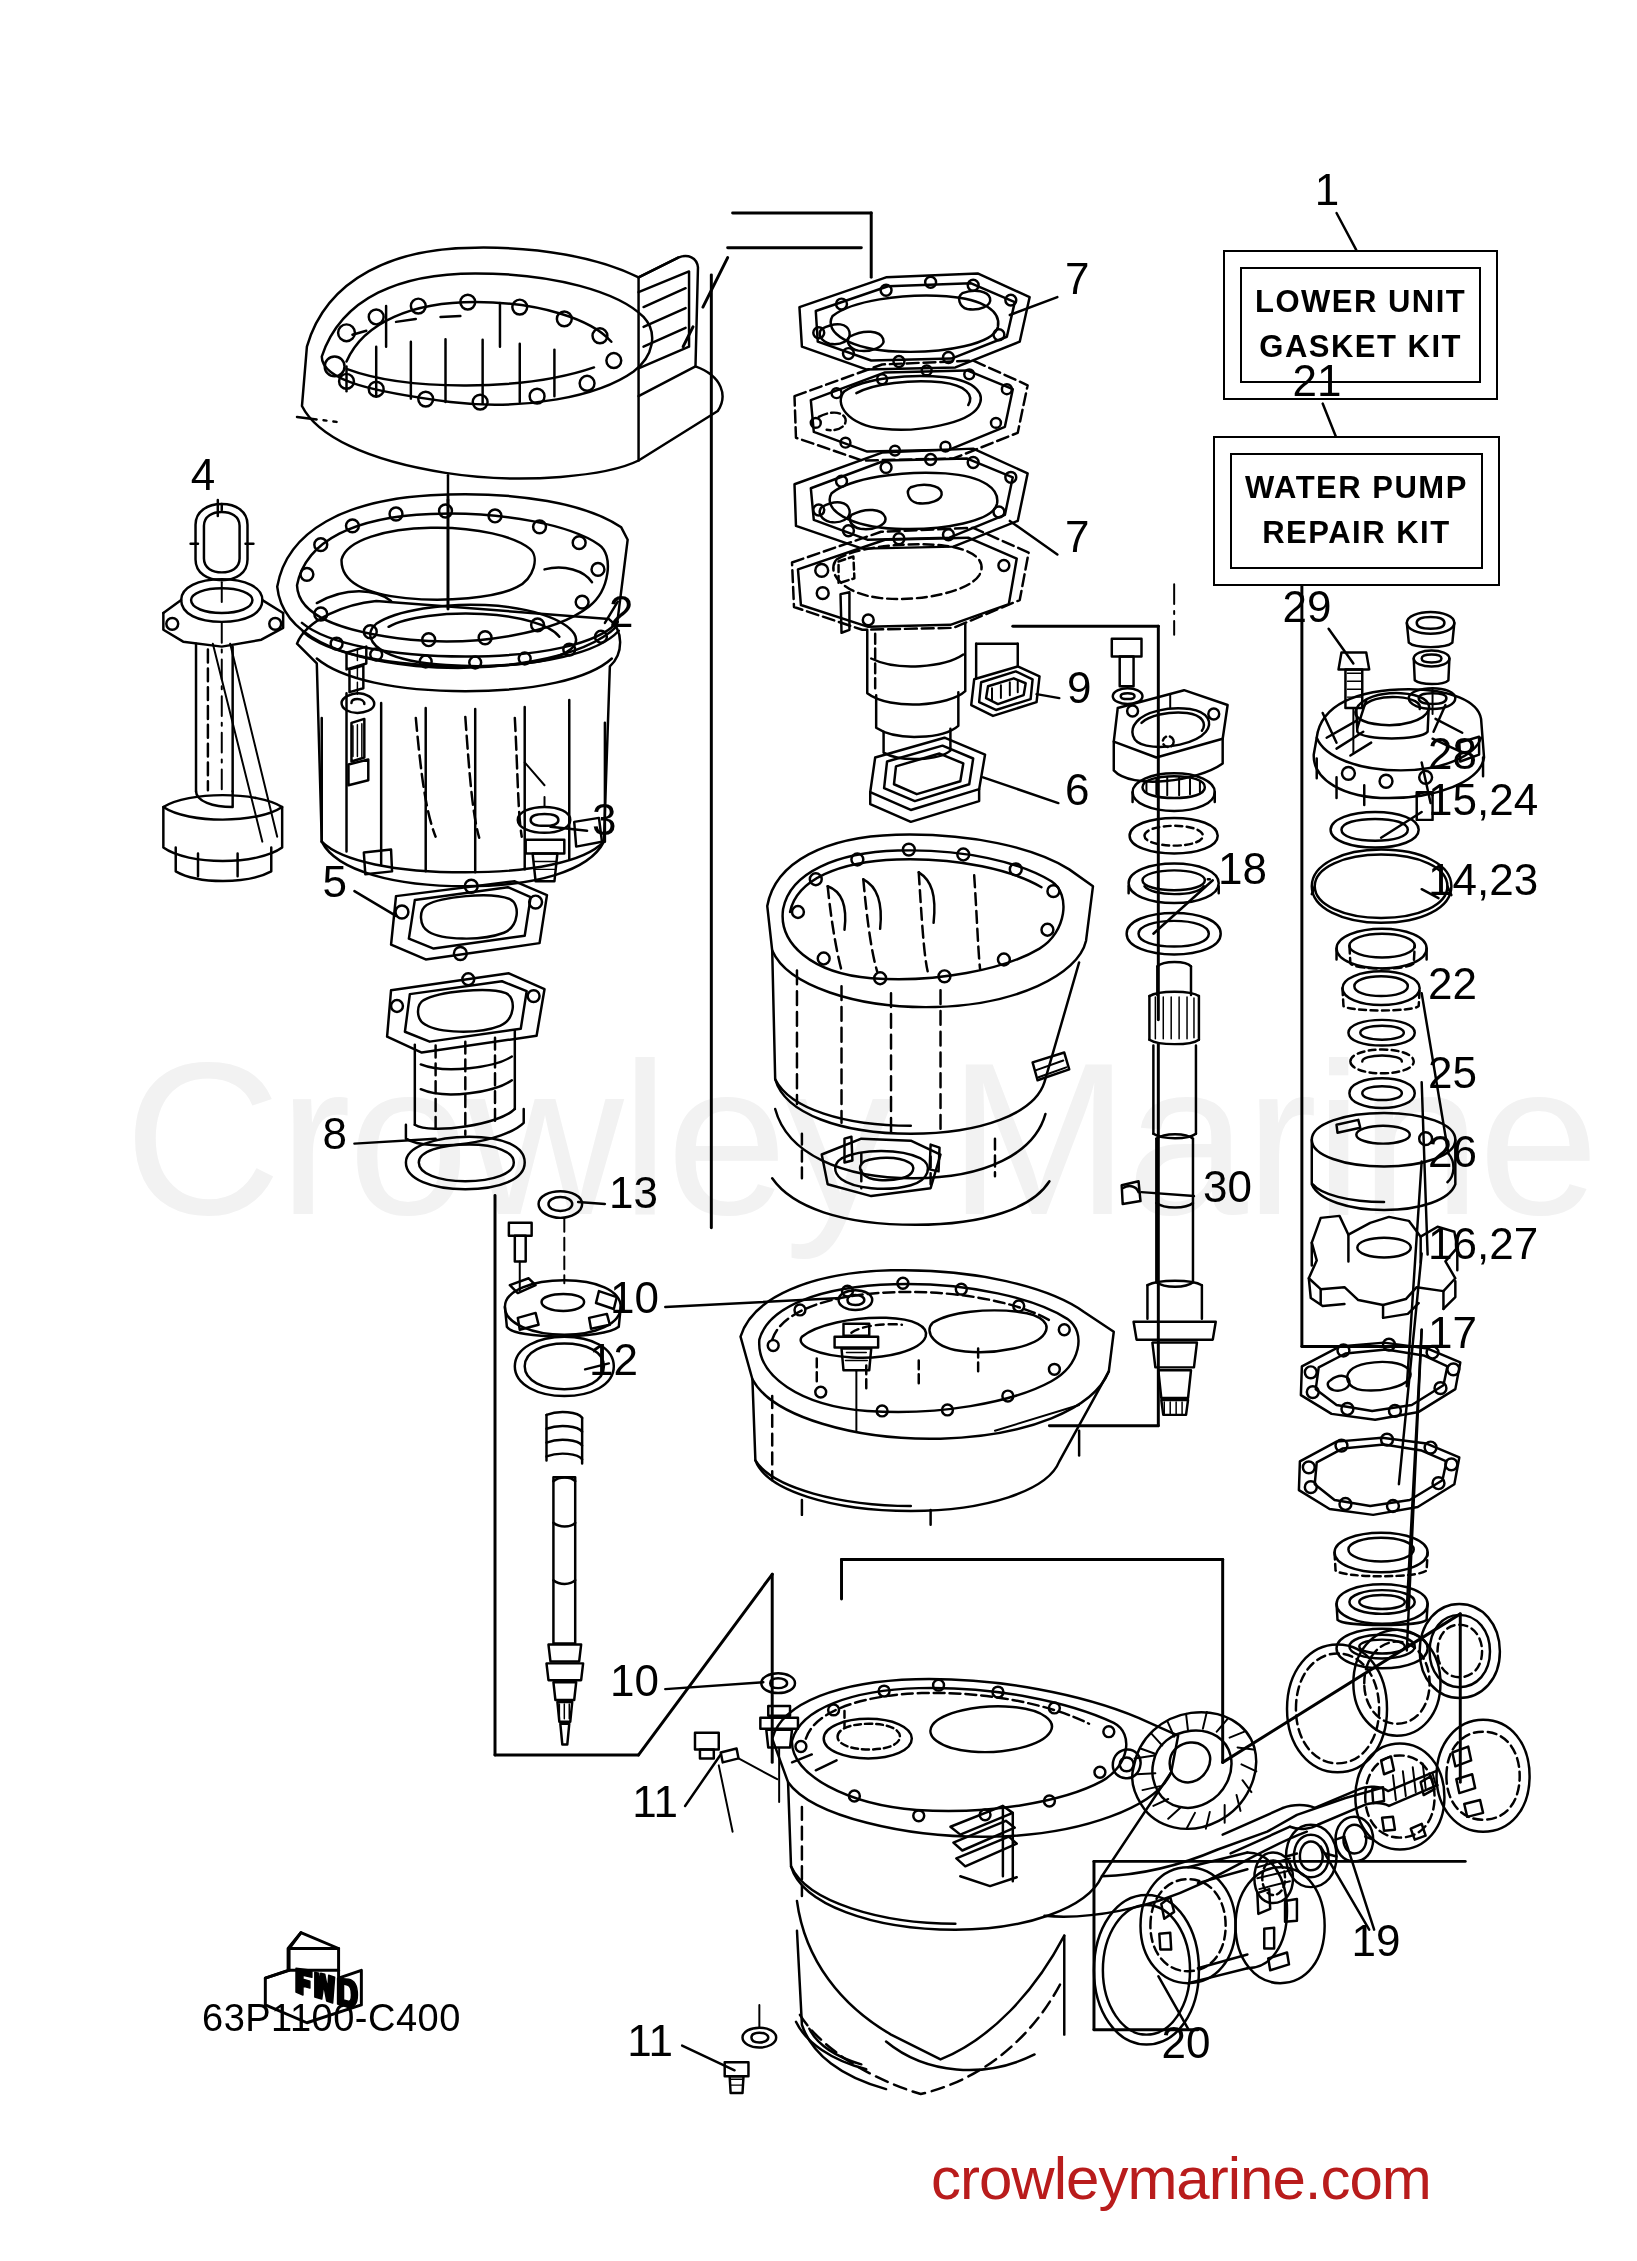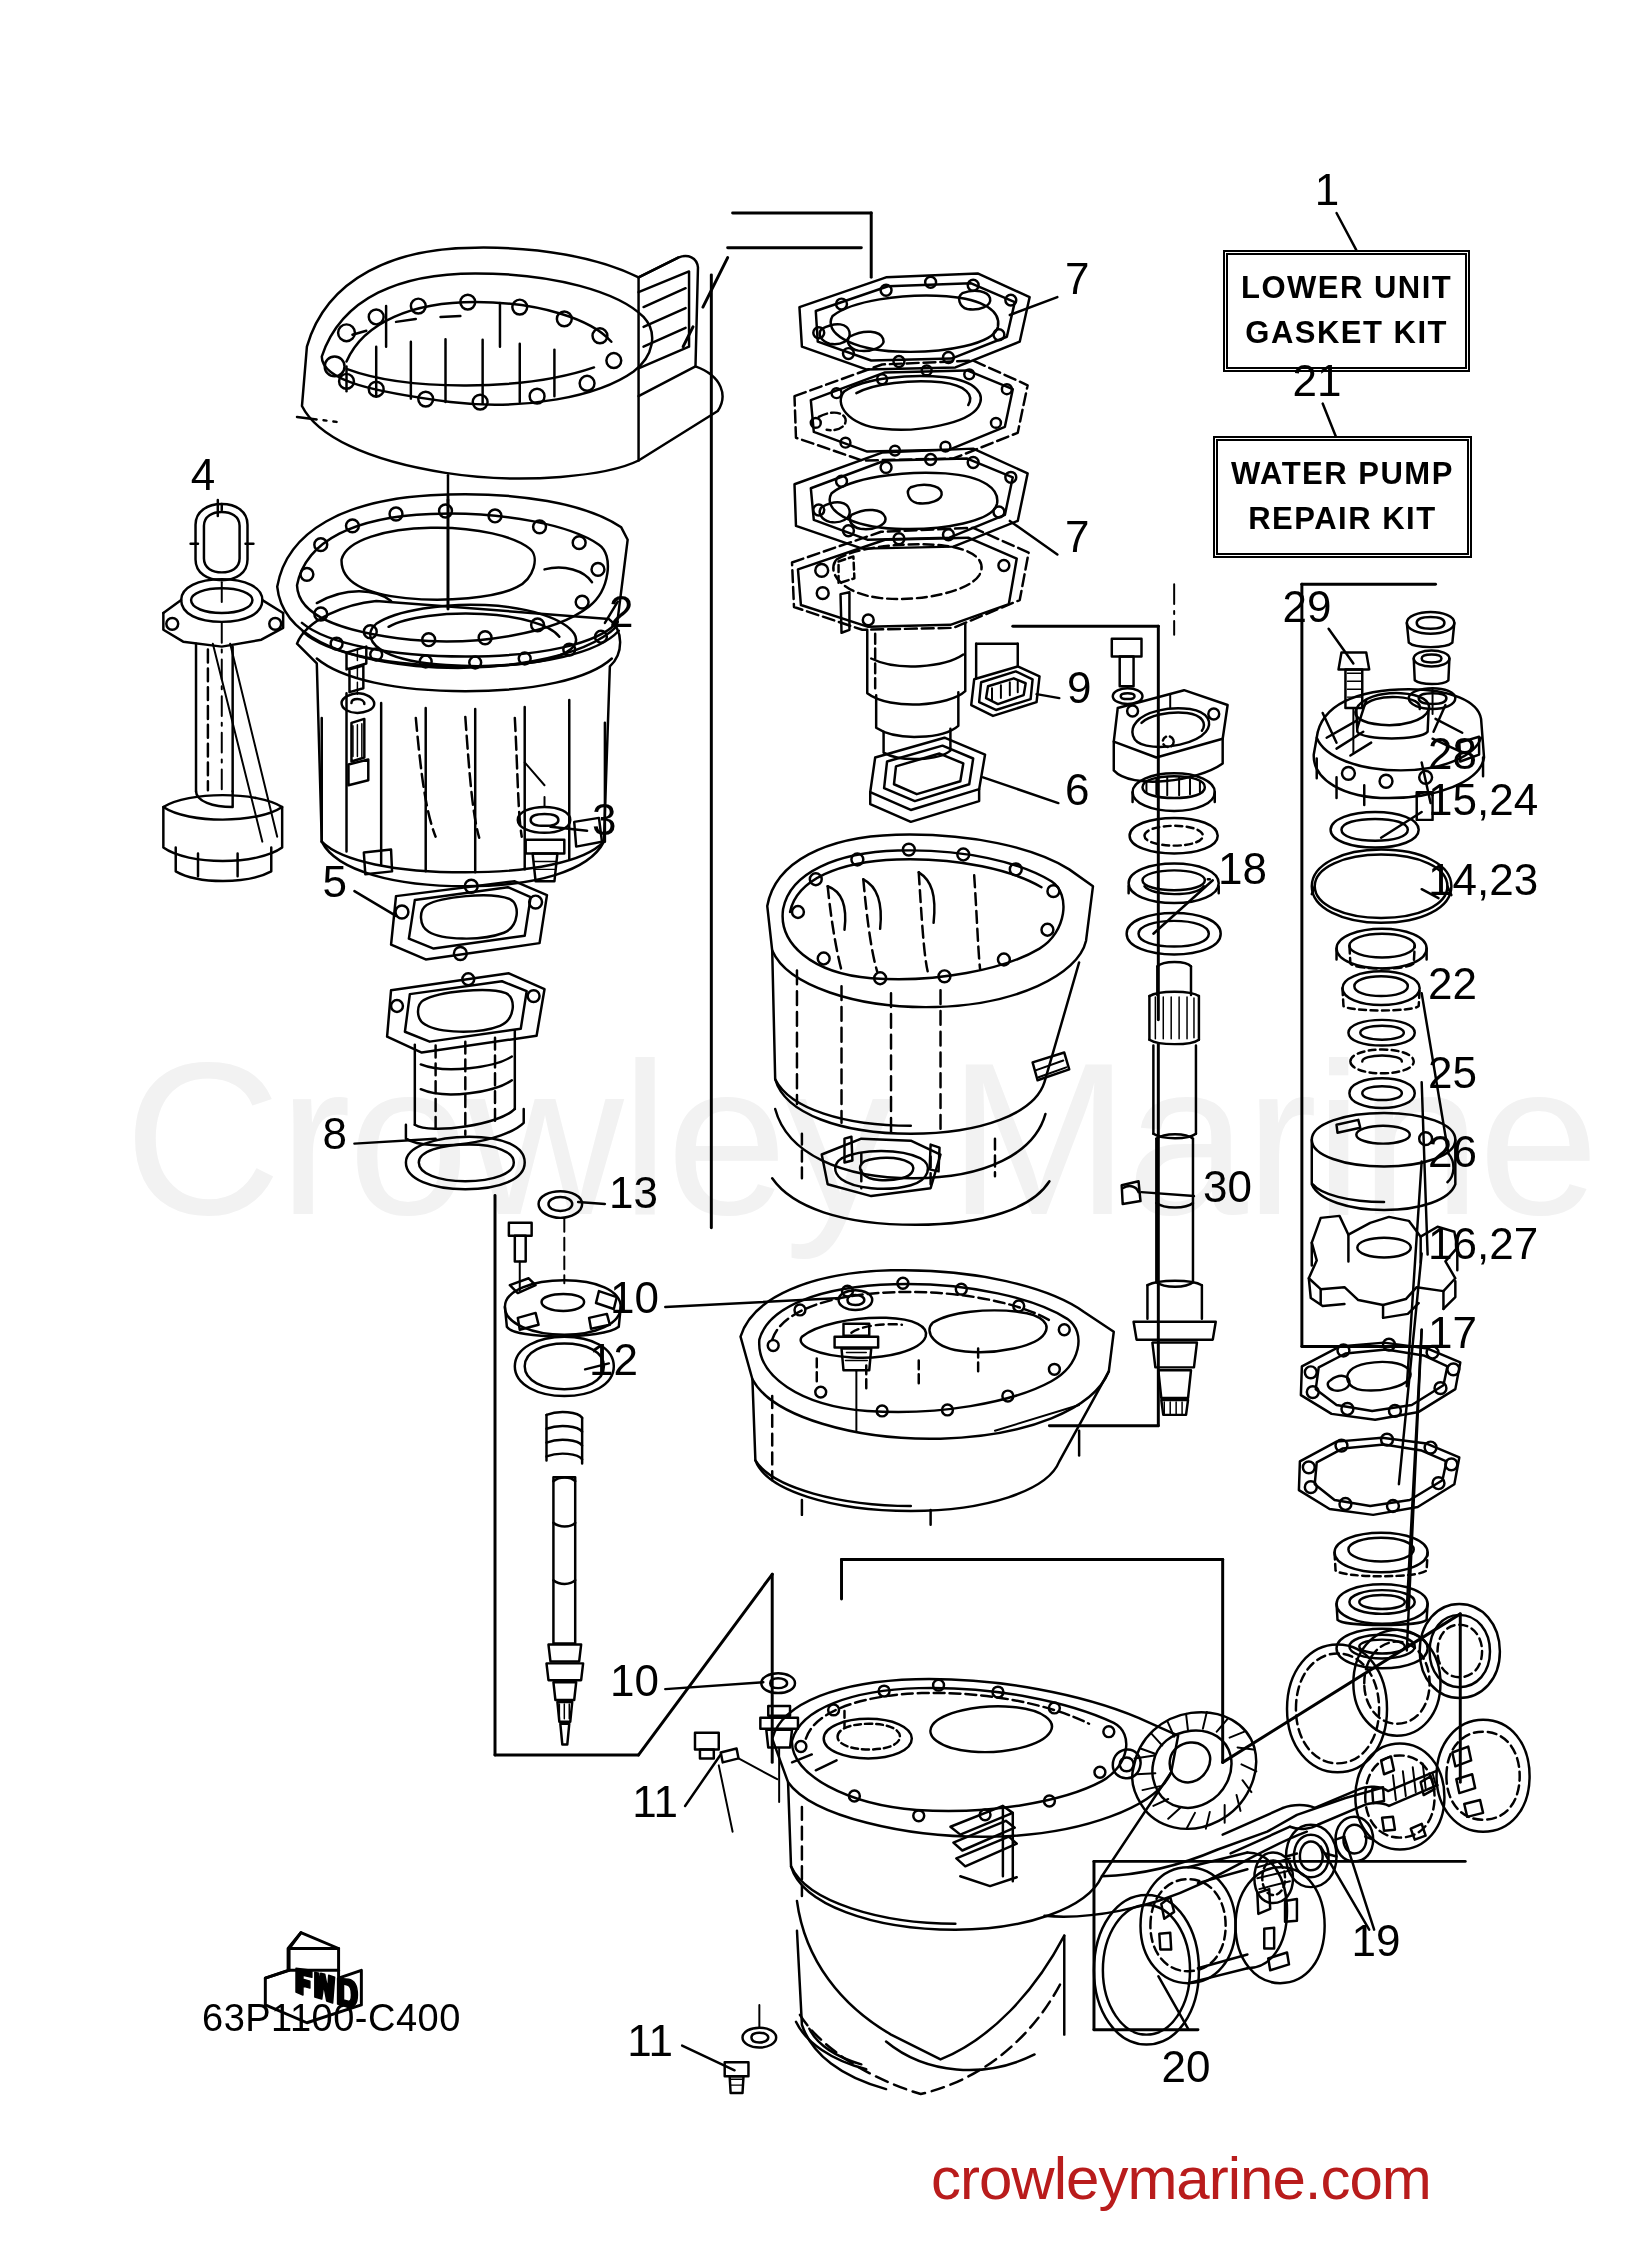--- a/index.html
+++ b/index.html
@@ -9,21 +9,21 @@
   #sheet svg{display:block;width:1637px;height:2261px;}
 
   .wm-bg{position:absolute;left:124px;top:1030px;width:1436px;
          font-size:218px;line-height:1;color:#f2f2f2;font-weight:400;
          letter-spacing:-3px;white-space:nowrap;pointer-events:none;
          font-family:"Liberation Sans", sans-serif;}
   .brandline{position:absolute;left:931px;top:2144px;font-size:60px;
              color:#b91c1c;letter-spacing:-1px;white-space:nowrap;
              font-family:"Liberation Sans", sans-serif;}
   .kitbox{position:absolute;border:2.5px solid #000;background:#fff;
-          padding:1px;}
+          padding:15px;}
   .kitbox .inner{border:2px solid #000;padding:11px 13px;text-align:center;}
   .kitbox .ln{font-size:31px;font-weight:700;letter-spacing:1.5px;
               line-height:1.45;font-family:"Liberation Sans", sans-serif;white-space:nowrap;}
   .callout{position:absolute;font-size:44px;font-weight:400;
            font-family:"Liberation Sans", sans-serif;white-space:nowrap;line-height:1;}
   .partcode{position:absolute;left:202px;top:1997px;font-size:38px;
             letter-spacing:0.5px;white-space:nowrap;}
 </style>
 </head>
 <body>
@@ -1067,18 +1067,18 @@
 <div class="callout" style="left:1307px;top:585px;transform:translateX(-50%);">29</div>
 <div class="callout" style="left:1428px;top:732px;">28</div>
 <div class="callout" style="left:1428px;top:778px;">15,24</div>
 <div class="callout" style="left:1428px;top:858px;">14,23</div>
 <div class="callout" style="left:1428px;top:962px;">22</div>
 <div class="callout" style="left:1428px;top:1051px;">25</div>
 <div class="callout" style="left:1428px;top:1130px;">26</div>
 <div class="callout" style="left:1428px;top:1222px;">16,27</div>
 <div class="callout" style="left:1428px;top:1298px;margin-top:13px;">17</div>
 <div class="callout" style="left:1376px;top:1919px;transform:translateX(-50%);">19</div>
-<div class="callout" style="left:1186px;top:2021px;transform:translateX(-50%);margin-top:24px;">20</div>
+<div class="callout" style="left:1186px;top:2021px;transform:translateX(-50%);">20</div>
 
 <div class="partcode">63P1100-C400</div>
 
 <div class="brandline">crowleymarine.com</div>
 
 
 </body></html>

